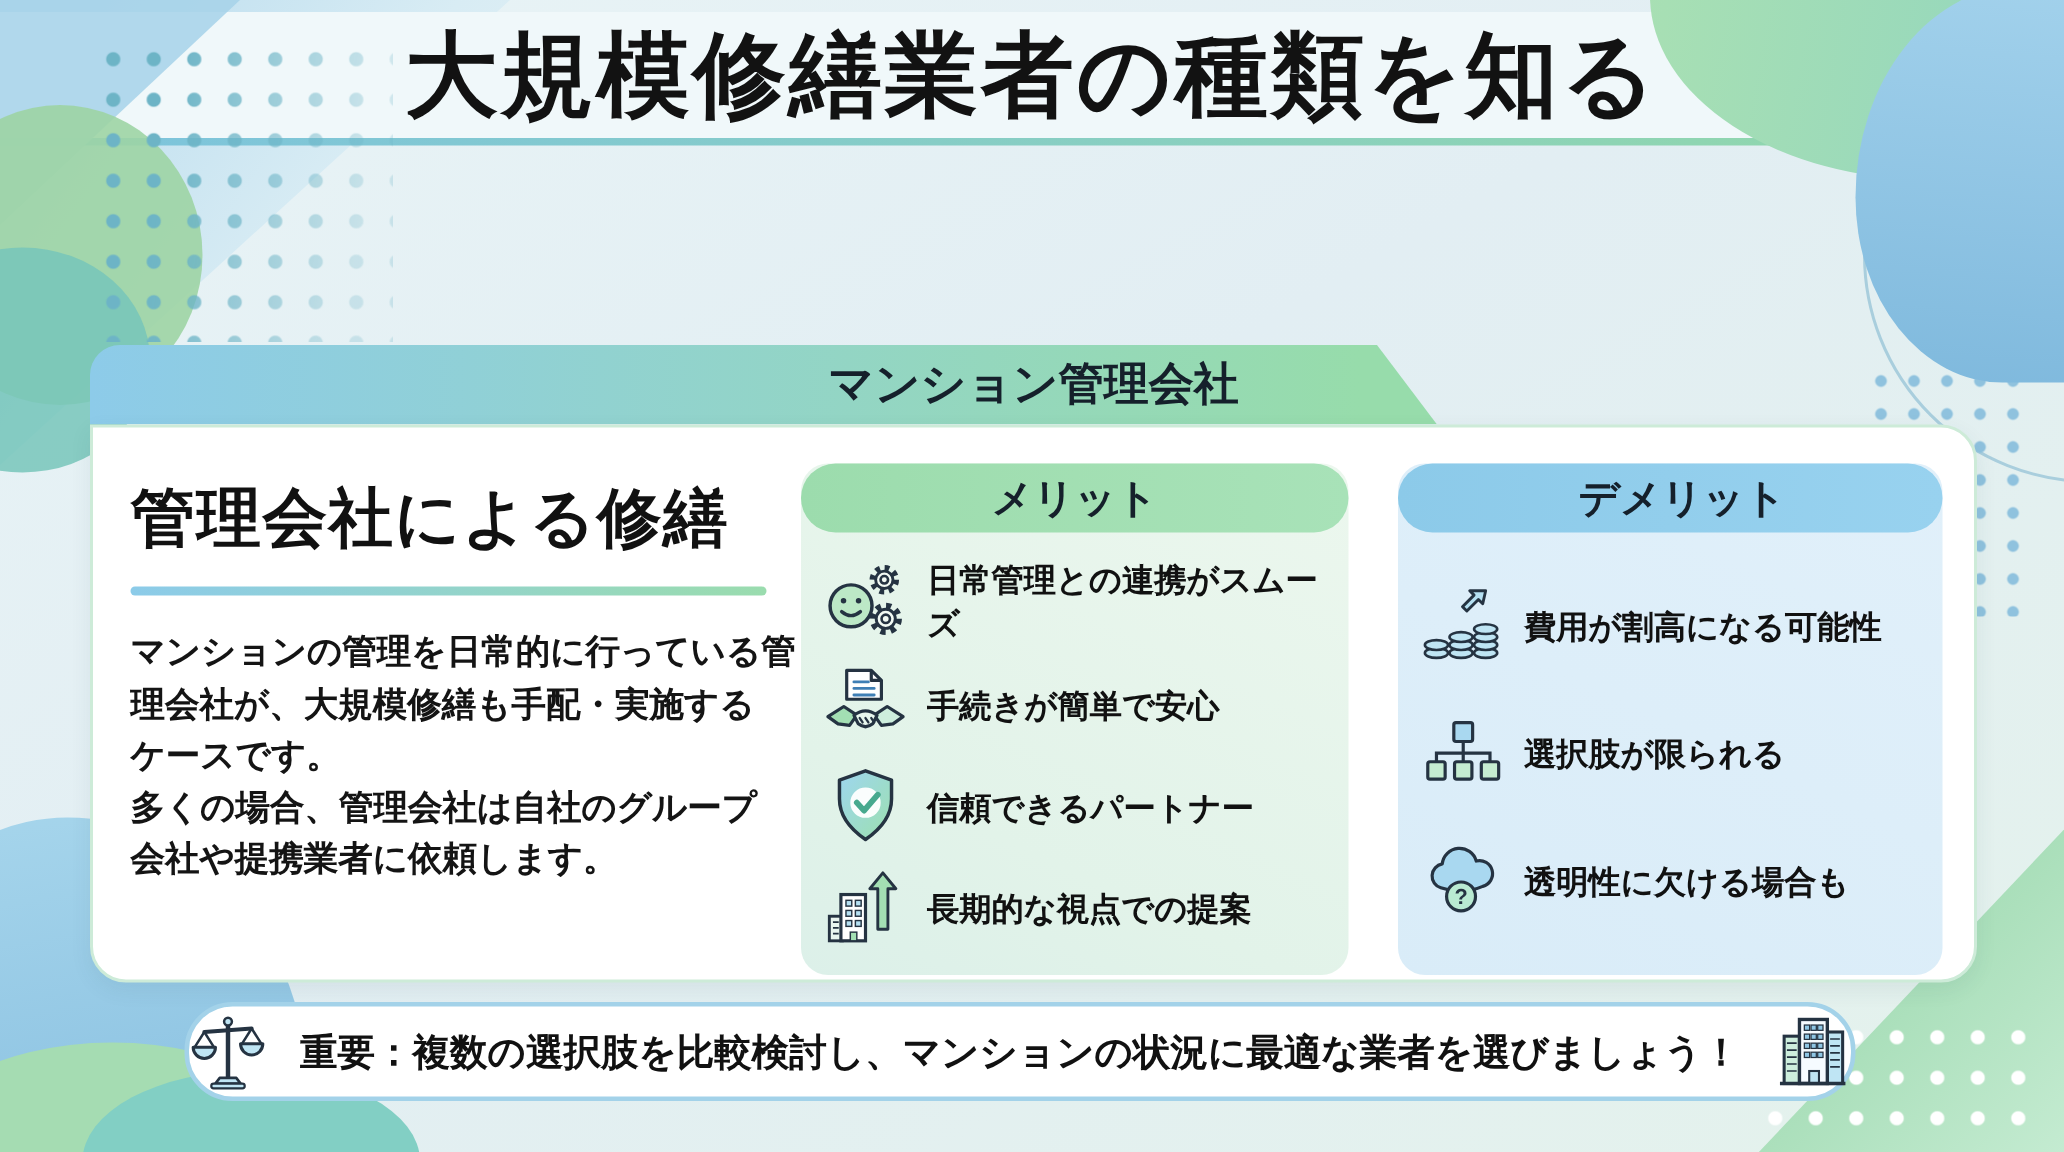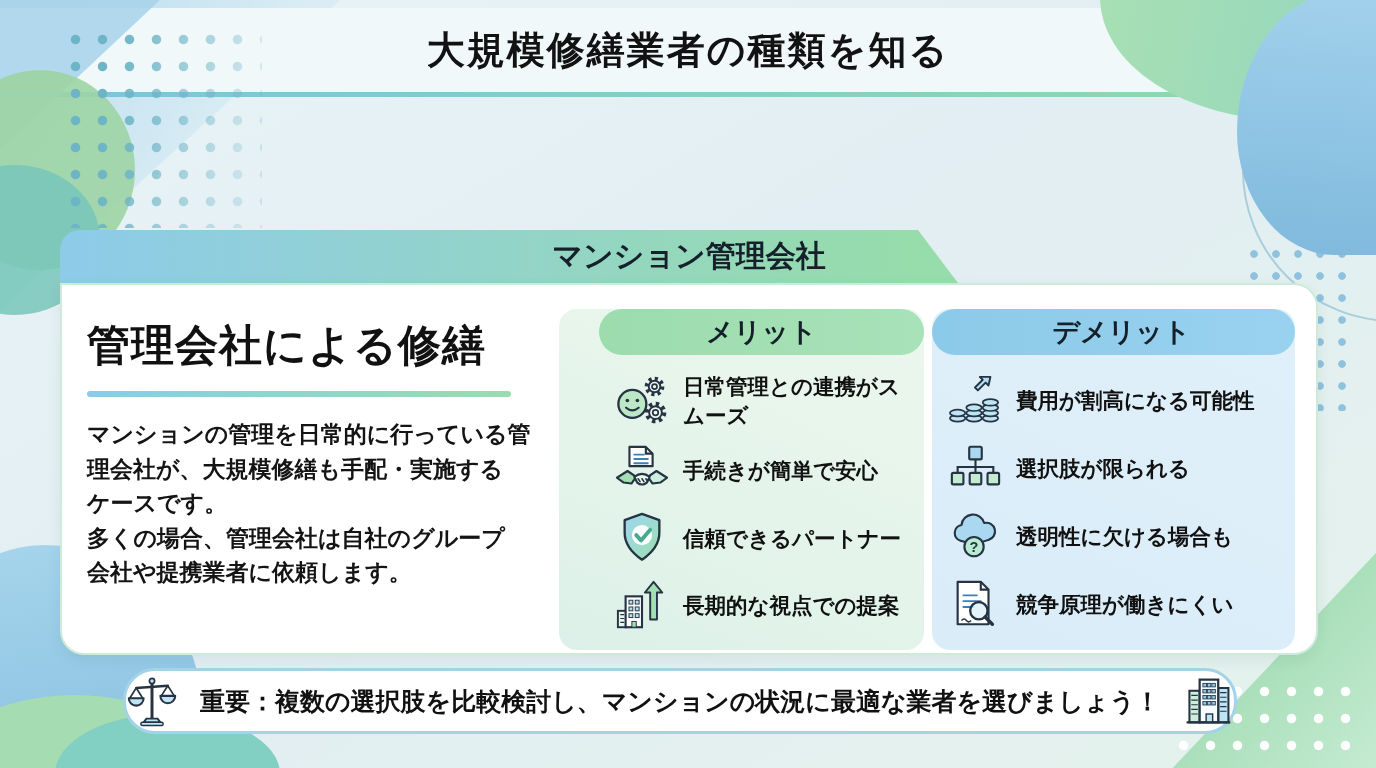--- a/index.html
+++ b/index.html
@@ -35,21 +35,21 @@
   .br-wedge{left:1150px;top:553px;width:226px;height:215px;clip-path:polygon(100% 0,100% 100%,10% 100%);
             background:linear-gradient(135deg,#8ed2a2,#c4ebd1);}
   .dots-br{left:1170px;top:678px;width:190px;height:88px;--dc:#ffffff;z-index:3;}
 
   
   .title-band{position:absolute;left:0;top:8px;width:100%;height:84px;background:#f0f8fa;z-index:1;}
   .title-underline{position:absolute;left:0;top:92px;width:100%;height:5px;z-index:1;
                    background:linear-gradient(90deg,#7cc3df,#93d9a8);}
   h1.page-title{position:absolute;left:0;top:8px;width:100%;height:84px;margin:0;z-index:1;
                 display:flex;align-items:center;justify-content:center;
-                font-size:38px;font-weight:900;letter-spacing:2px;color:#121212;}
+                font-size:62px;font-weight:900;letter-spacing:2px;color:#121212;}
 
   
   .intro{position:absolute;left:85px;top:110px;width:1215px;margin:0;z-index:2;
          font-size:23.5px;font-weight:700;line-height:1.43;color:#141414;white-space:pre-line;}
 
   
   .main-card{position:absolute;left:60px;top:230px;width:1258px;height:508px;z-index:3;}
   .card-header-clip{position:absolute;left:0;top:0;width:920px;height:53px;
                     border-top-left-radius:20px;overflow:hidden;}
   .card-header-band{width:100%;height:100%;
@@ -63,21 +63,21 @@
               box-shadow:0 5px 14px rgba(40,80,90,.08);}
 
   .left-col{position:absolute;left:25px;top:32px;width:448px;}
   .left-col h2{margin:0;font-size:43px;font-weight:900;color:#111;letter-spacing:1px;}
   .left-underline{width:424px;height:6px;border-radius:3px;margin-top:16px;
                   background:linear-gradient(90deg,#8ccbe9,#9adcae);}
   .left-body{margin:20px 0 0 0;font-size:23px;font-weight:700;line-height:1.5;color:#141414;
              white-space:pre-line;}
 
   .benefit-col{position:absolute;top:24px;width:365px;height:341px;border-radius:18px;box-sizing:border-box;}
-  .merit-col{left:497px;background:linear-gradient(205deg,#ecf7ee 0%,#e2f3e9 70%,#dcf0e9 100%);padding-left:40px;}
+  .merit-col{left:472px;background:linear-gradient(205deg,#ecf7ee 0%,#e2f3e9 70%,#dcf0e9 100%);}
   .demerit-col{left:870px;width:363px;background:linear-gradient(205deg,#e1f0fa 0%,#d9ecf8 100%);}
   .pill{height:46px;border-radius:23px;display:flex;align-items:center;justify-content:center;
         font-size:27px;font-weight:900;color:#15202b;}
   .pill-green{background:linear-gradient(90deg,#9cdcad,#a8e2b8);}
   .pill-blue{background:linear-gradient(90deg,#8ccae9,#98d2ef);padding-left:16px;}
   .items{height:287px;padding:4px 14px 4px 16px;display:flex;flex-direction:column;justify-content:space-evenly;}
   .item{display:flex;align-items:center;gap:14px;}
   .item-icon{width:54px;height:54px;flex:none;display:flex;align-items:center;justify-content:center;}
   .item-icon svg{width:54px;height:54px;}
   .item-label{font-size:21.5px;font-weight:800;color:#111;}
@@ -250,33 +250,20 @@
             <span class="item-icon">
               <svg viewBox="0 0 56 56">
                 <path d="M13 32 a8.5 8.5 0 0 1 1 -16.5 a12 12 0 0 1 23.5 -2 a9 9 0 0 1 4.5 17.5 a40 40 0 0 1 -29 1 z" fill="#a9d8f0" stroke="#253342" stroke-width="2.2" stroke-linejoin="round"></path>
                 <circle cx="27" cy="38" r="10" fill="#b9ead2" stroke="#253342" stroke-width="2.2"></circle>
                 <text x="27" y="43.5" text-anchor="middle" font-size="15" font-weight="bold" fill="#253342">?</text>
               </svg>
             </span>
             <span class="item-label">透明性に欠ける場合も</span>
           </div>
 
-          <div class="item">
-            <span class="item-icon">
-              <svg viewBox="0 0 56 56">
-                <path d="M10 4 h24 l8 8 v36 h-32 z" fill="#ffffff" stroke="#253342" stroke-width="2.2" stroke-linejoin="round"></path>
-                <path d="M34 4 v8 h8" fill="none" stroke="#253342" stroke-width="2.2"></path>
-                <path d="M16 18 h14 M16 24 h18 M16 30 h10" stroke="#3f7fb5" stroke-width="2" stroke-linecap="round"></path>
-                <path d="M14 44 q3 -3 5 0 t5 0" fill="none" stroke="#253342" stroke-width="1.6"></path>
-                <circle cx="32" cy="34" r="9" fill="#dff0f8" fill-opacity="0.85" stroke="#253342" stroke-width="2.4"></circle>
-                <line x1="38.5" y1="40.5" x2="46" y2="48" stroke="#253342" stroke-width="3.5" stroke-linecap="round"></line>
-              </svg>
-            </span>
-            <span class="item-label">競争原理が働きにくい</span>
-          </div>
 
         </div>
       </div>
 
     </div>
   </section>
 
   <footer class="footer-bar">
     <span class="footer-icon">
       <svg viewBox="0 0 56 56">

